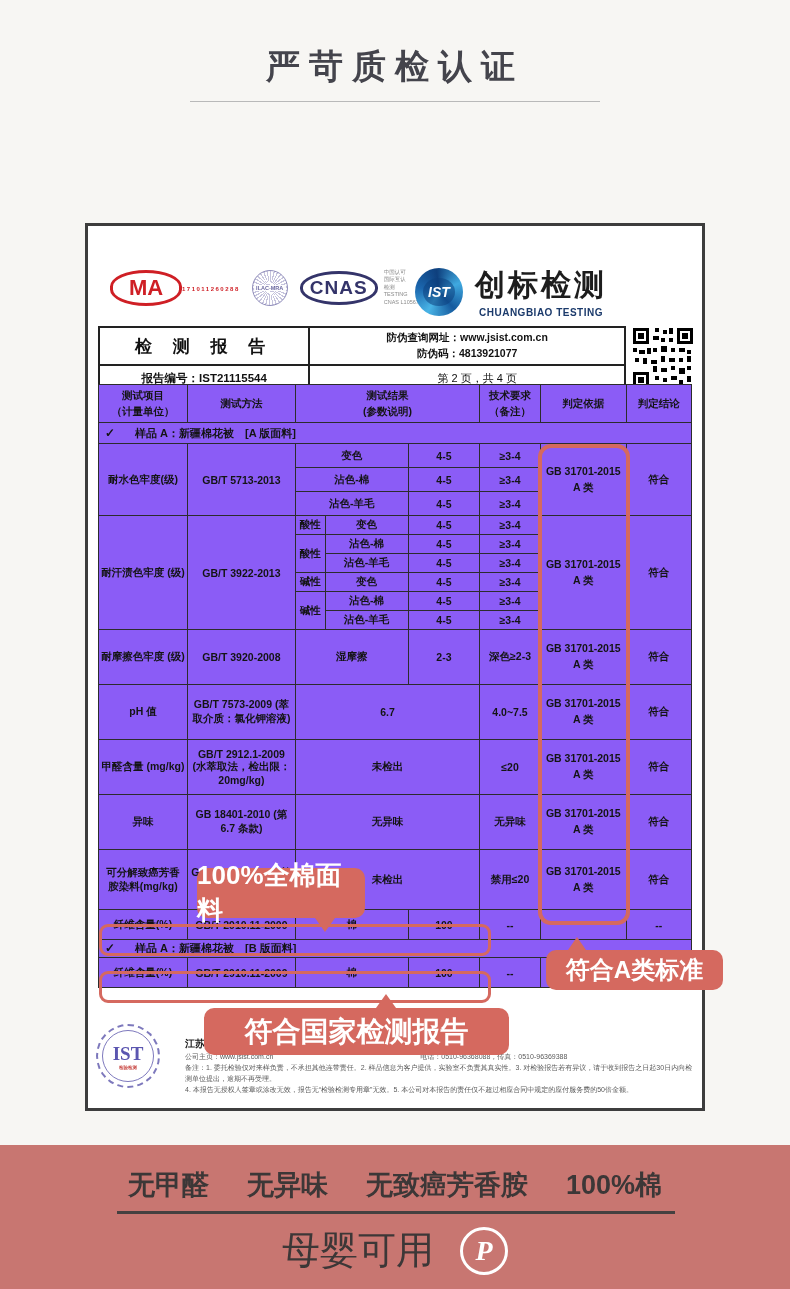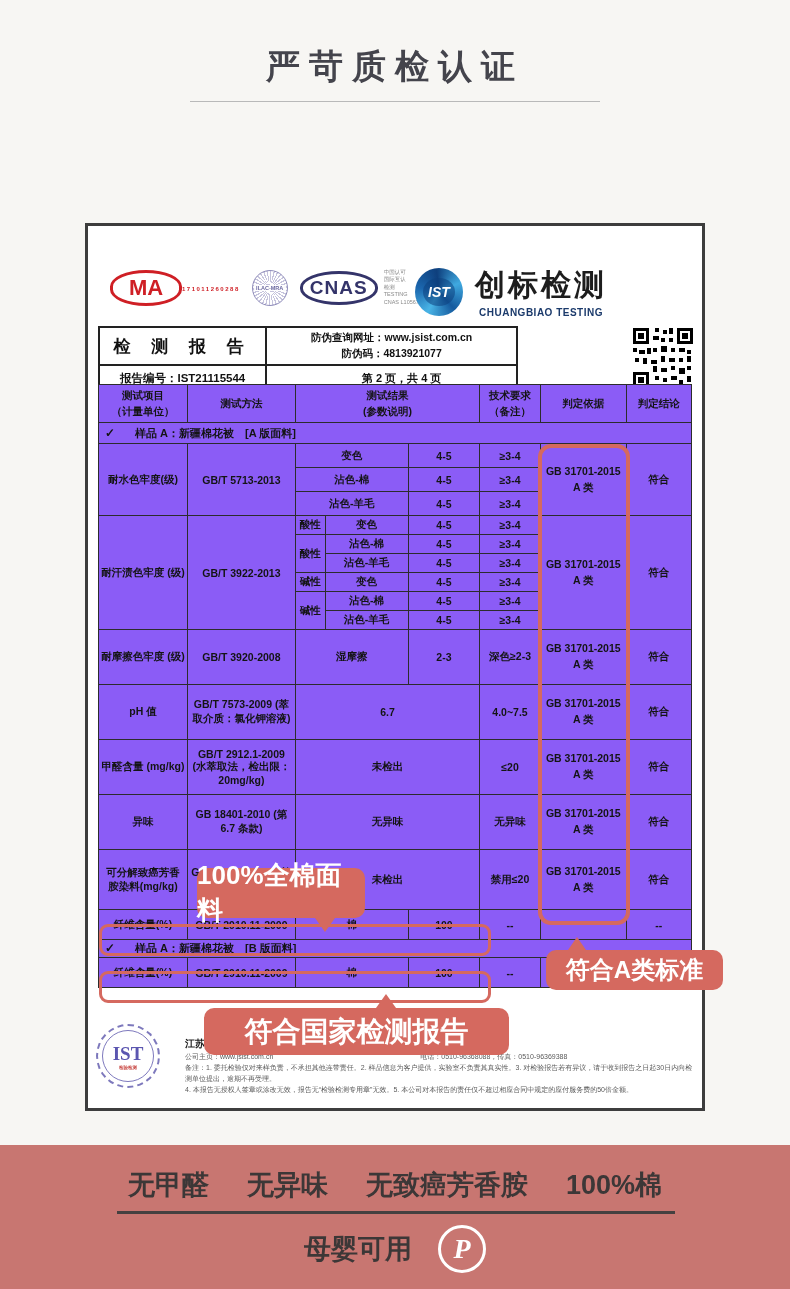--- a/index.html
+++ b/index.html
@@ -40,27 +40,27 @@
   .ist-ball { width:48px; height:48px; border-radius:50%;
     background:conic-gradient(from 210deg, #49b4e6, #1b66ad, #0e3f7d, #3fa9e0, #155a9e, #49b4e6);
     display:flex; align-items:center; justify-content:center; }
   .ist-ball span { color:#fff; font-weight:800; font-style:italic; font-size:14px;
     background:rgba(13,63,125,.55); border-radius:50%; padding:6px 5px; }
   .brand-block { text-align:center; }
   .brand-cn { font-size:30px; font-weight:700; color:#1d1d1d; letter-spacing:3px; }
   .brand-en { margin-top:1px; font-size:10px; font-weight:800; color:#1b3a6b; letter-spacing:.5px; }
 
   
-  .info-table { position:absolute; left:98px; top:326px; width:420px; height:64px;
+  .info-table { position:absolute; left:98px; top:326px; width:528px; height:64px;
     border-collapse:collapse; table-layout:fixed; }
   .info-table td { border:2px solid #222; text-align:center; vertical-align:middle; color:#111; }
   .doc-title { font-size:17px; font-weight:800; letter-spacing:8px; }
   .anti-line { font-size:10.5px; font-weight:700; line-height:1.5; }
   .report-no { font-size:11.5px; font-weight:800; }
-  .page-no { font-size:11px; font-weight:700;padding-left:20px; }
+  .page-no { font-size:11px; font-weight:400;padding-left:20px; }
   .qr { position:absolute; left:631px; top:326px; width:64px; height:64px; }
 
   
   .main-table { position:absolute; left:98px; top:384px; width:594px;
     border-collapse:collapse; table-layout:fixed; background:#8b5cf6; z-index:1; }
   .main-table th, .main-table td { border:1.5px solid #2c2c2c; text-align:center;
     vertical-align:middle; color:#141414; font-size:10.5px; font-weight:700; padding:1px 2px;
     overflow:hidden; }
   .main-table th { font-size:10.5px; }
   .main-table .th2 div { line-height:1.45; }
@@ -104,21 +104,21 @@
   .fineprint { position:absolute; left:185px; top:1052px; width:508px;
     font-size:7px; color:#5a5a5a; line-height:1.55; z-index:1; }
 
   
   .footer { position:absolute; left:0; top:1145px; width:790px; height:144px; background:#c87671; }
   .claims { position:absolute; top:22px; left:0; width:100%; display:flex;
     justify-content:center; gap:38px; font-size:27px; font-weight:600; color:#3c3737; }
   .footer-divider { position:absolute; top:66px; left:117px; width:558px; height:2.5px; background:#454040; }
   .baby-row { position:absolute; top:80px; left:0; width:100%; display:flex;
     align-items:center; justify-content:center; gap:26px; }
-  .baby-text { font-size:27px; font-weight:700; color:#3c3737; }
+  .baby-text { font-size:38px; font-weight:400; color:#3c3737; }
   .p-logo { width:48px; height:48px; border:3.5px solid #fff; border-radius:50%;
     display:flex; align-items:center; justify-content:center;
     color:#fff; font-family:"Liberation Serif", serif; font-style:italic;
     font-weight:800; font-size:28px; }
 </style>
 </head>
 <body>
 
 <div id="page">
 

